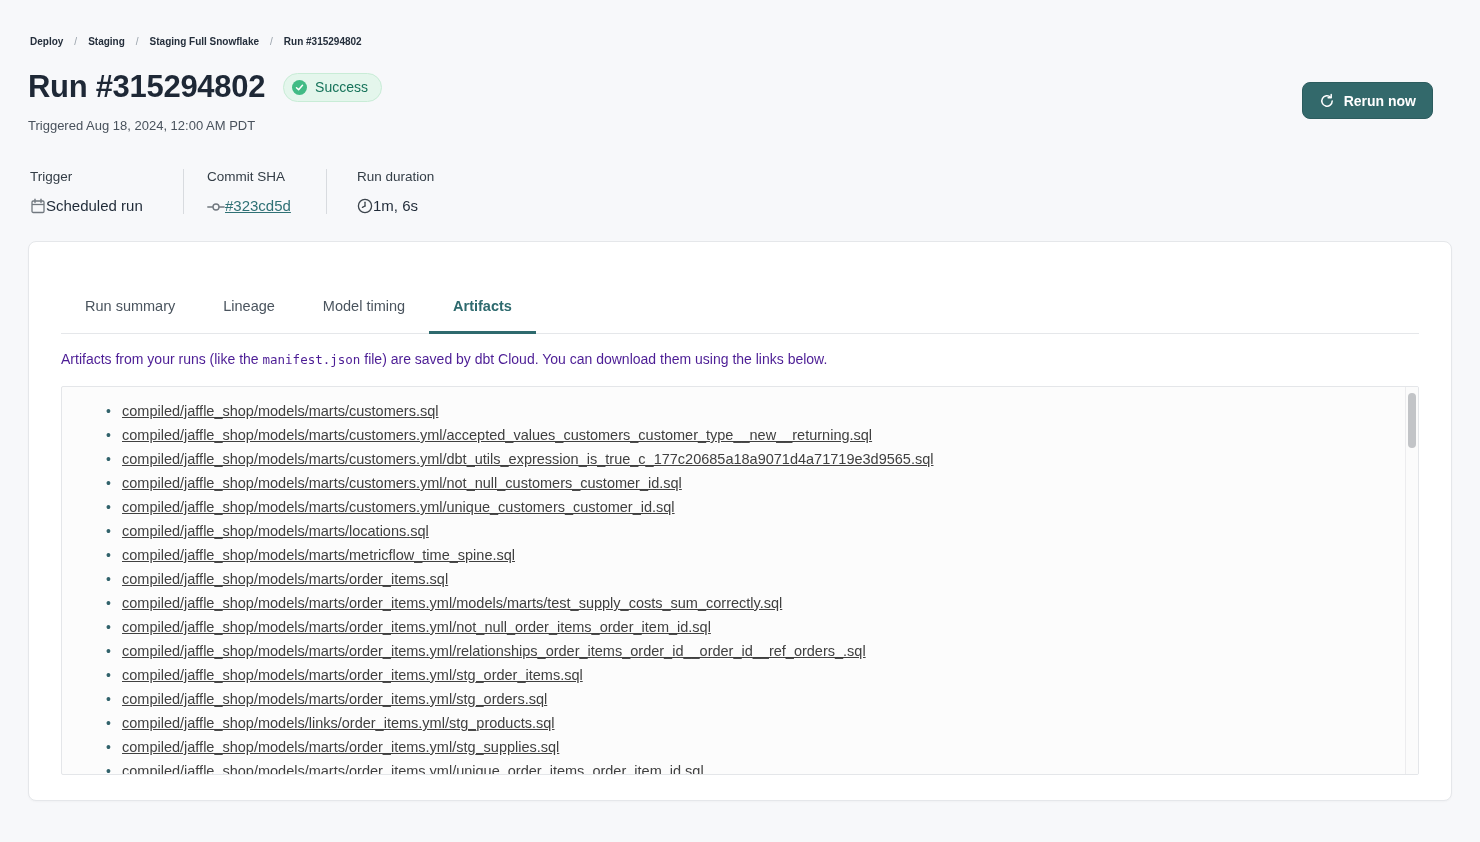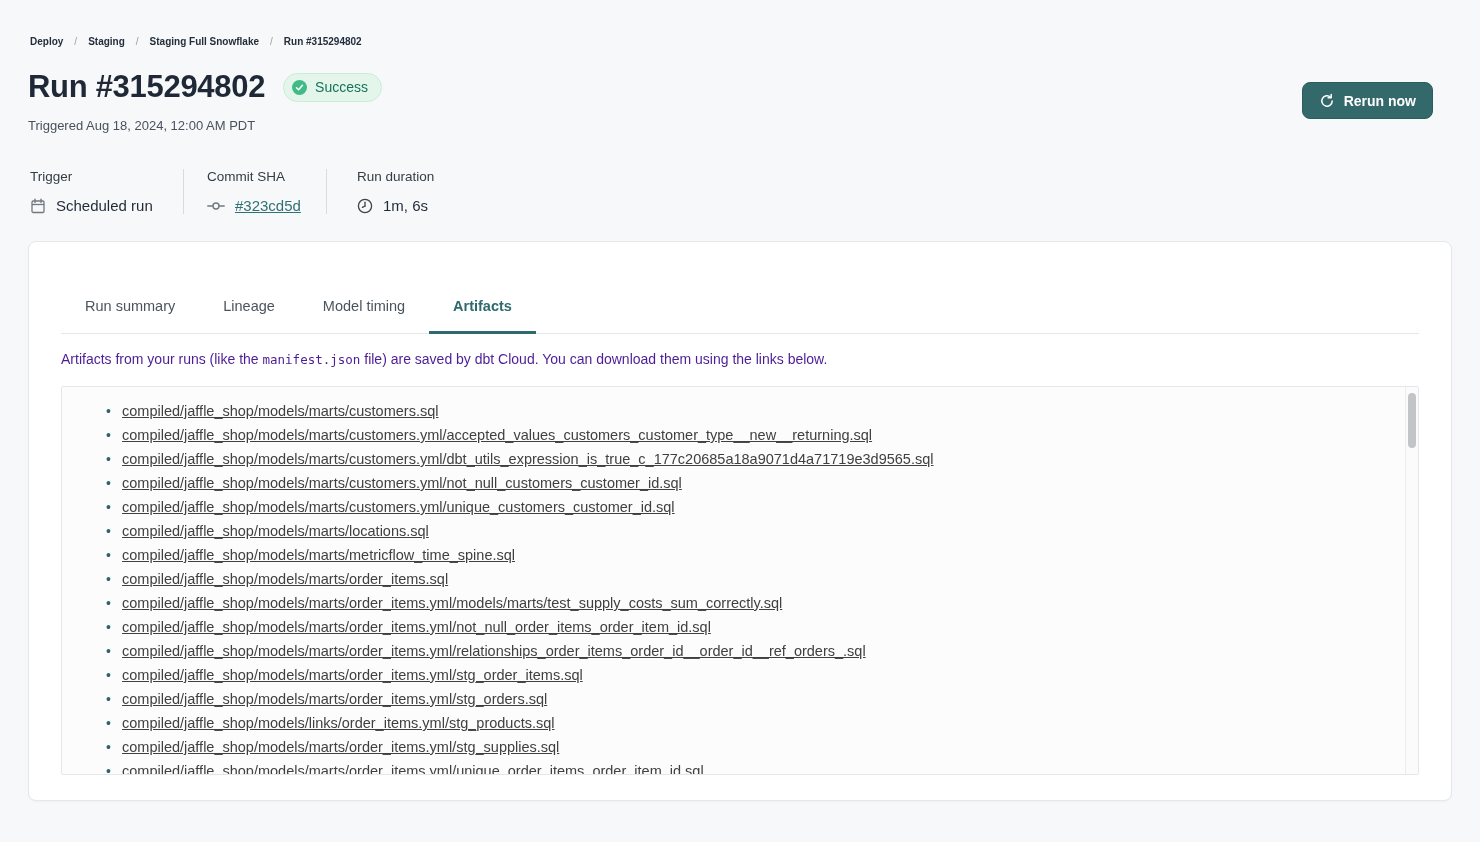--- a/index.html
+++ b/index.html
@@ -46,21 +46,21 @@
 
   
   .meta { display: flex; margin: 36px 0 0 30px; }
   .meta-col { padding-right: 0; }
   .meta-col + .meta-col { border-left: 1px solid #d8dbdf; }
   .meta-col.c1 { width: 153px; }
   .meta-col.c2 { width: 143px; padding-left: 23px; }
   .meta-col.c3 { padding-left: 30px; }
   .meta-label { font-size: 13.5px; color: #333d46; }
   .meta-value {
-    display: flex; align-items: center; gap: 10px;
+    display: flex; align-items: flex-end; 
     margin-top: 13px; font-size: 15px; color: #1f2a37;
   }
   .commit-link { color: #2f7175; text-decoration: underline; cursor: pointer; }
 
   
   .card {
     margin: 27px 28px 0 28px; height: 560px;
     background: #ffffff; border: 1px solid #e5e7ea; border-radius: 8px;
     padding: 0 32px; box-shadow: 0 1px 2px rgba(16,24,40,0.03);
   }

